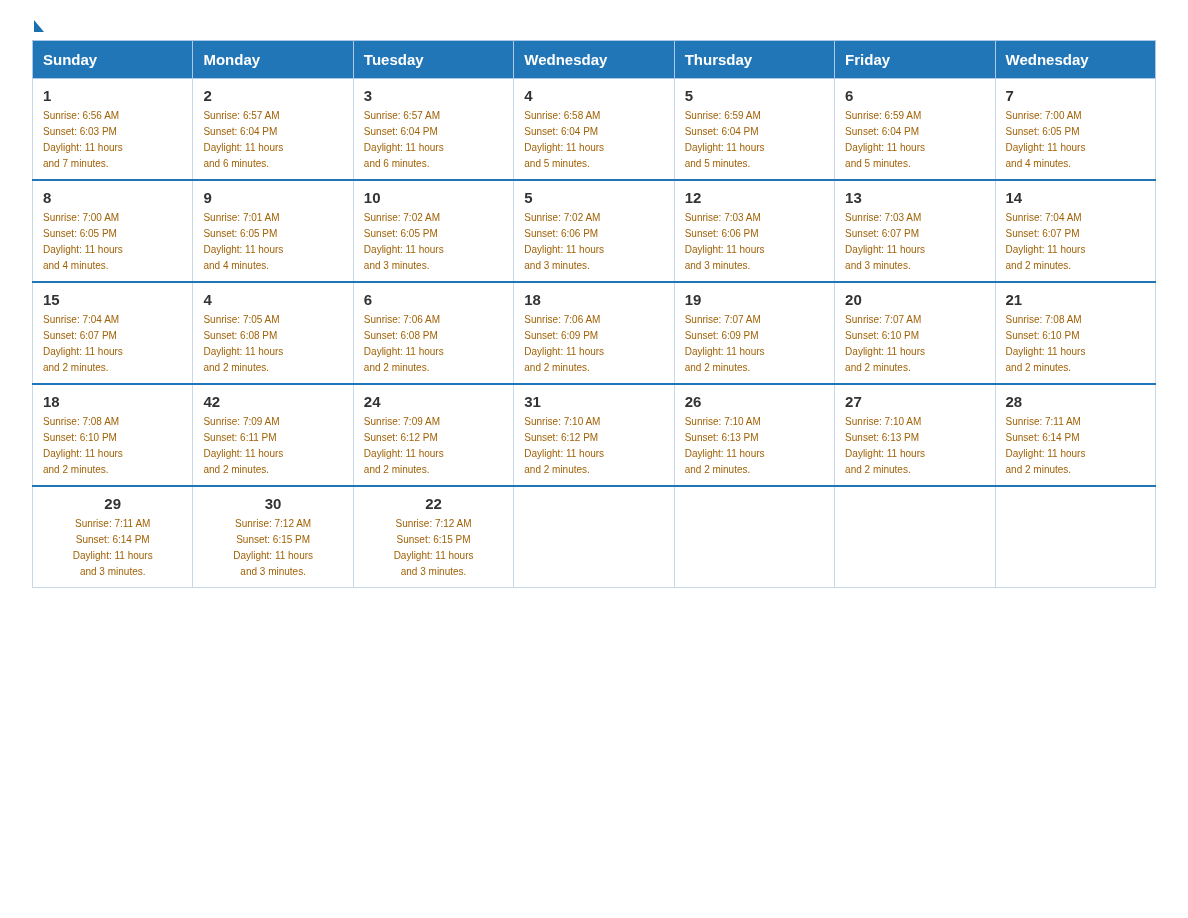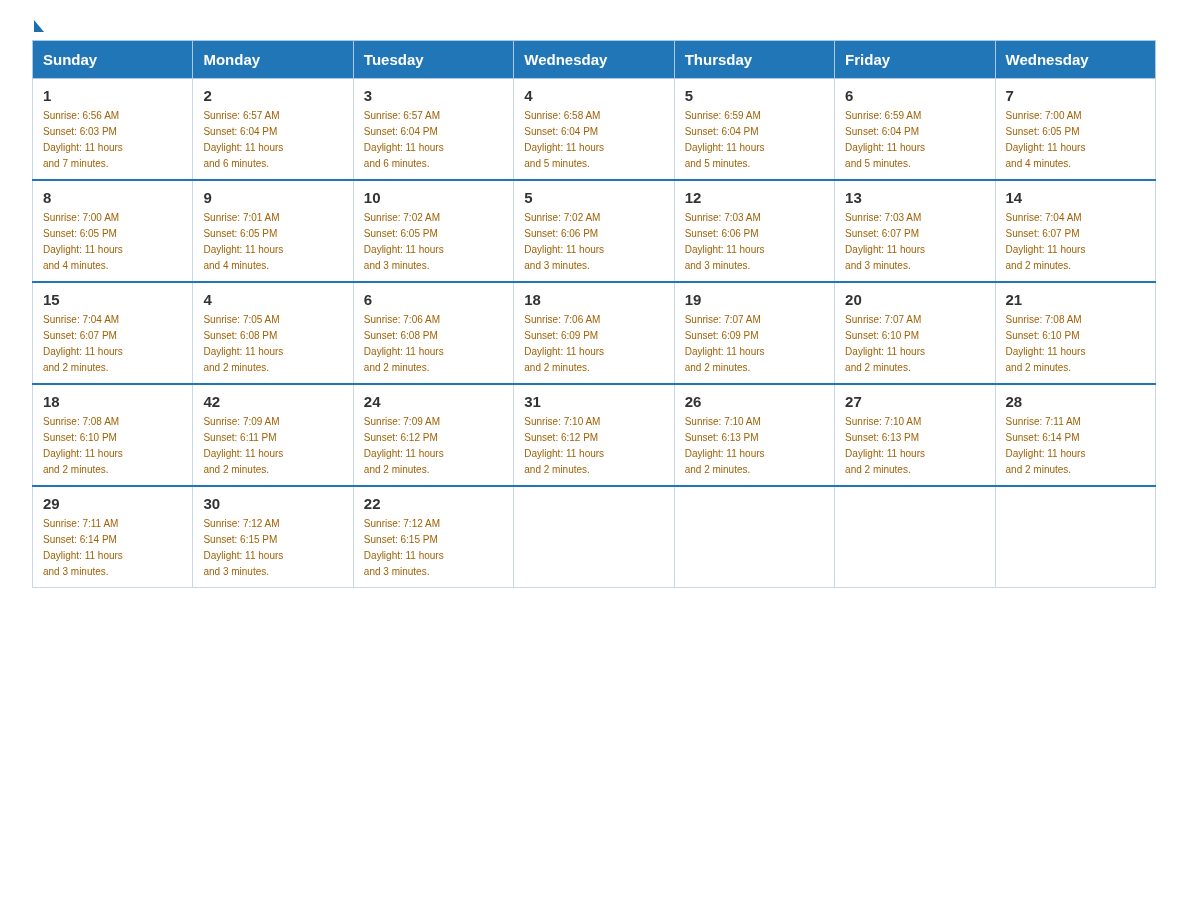--- a/index.html
+++ b/index.html
@@ -95,20 +95,21 @@
     tbody tr td .day-info {
       font-size: 10px;
       line-height: 1.5;
       color: #a16207;
     }
     tbody tr {
       border-bottom: 2px solid #2176b8;
     }
     tbody tr:last-child {
       border-bottom: none;
+      text-align: center;
     }
     .empty-cell {
       background: #fff;
     }
   </style>
 </head>
 <body>
 
 <div class="header-row">
   <div class="logo-wrapper">

